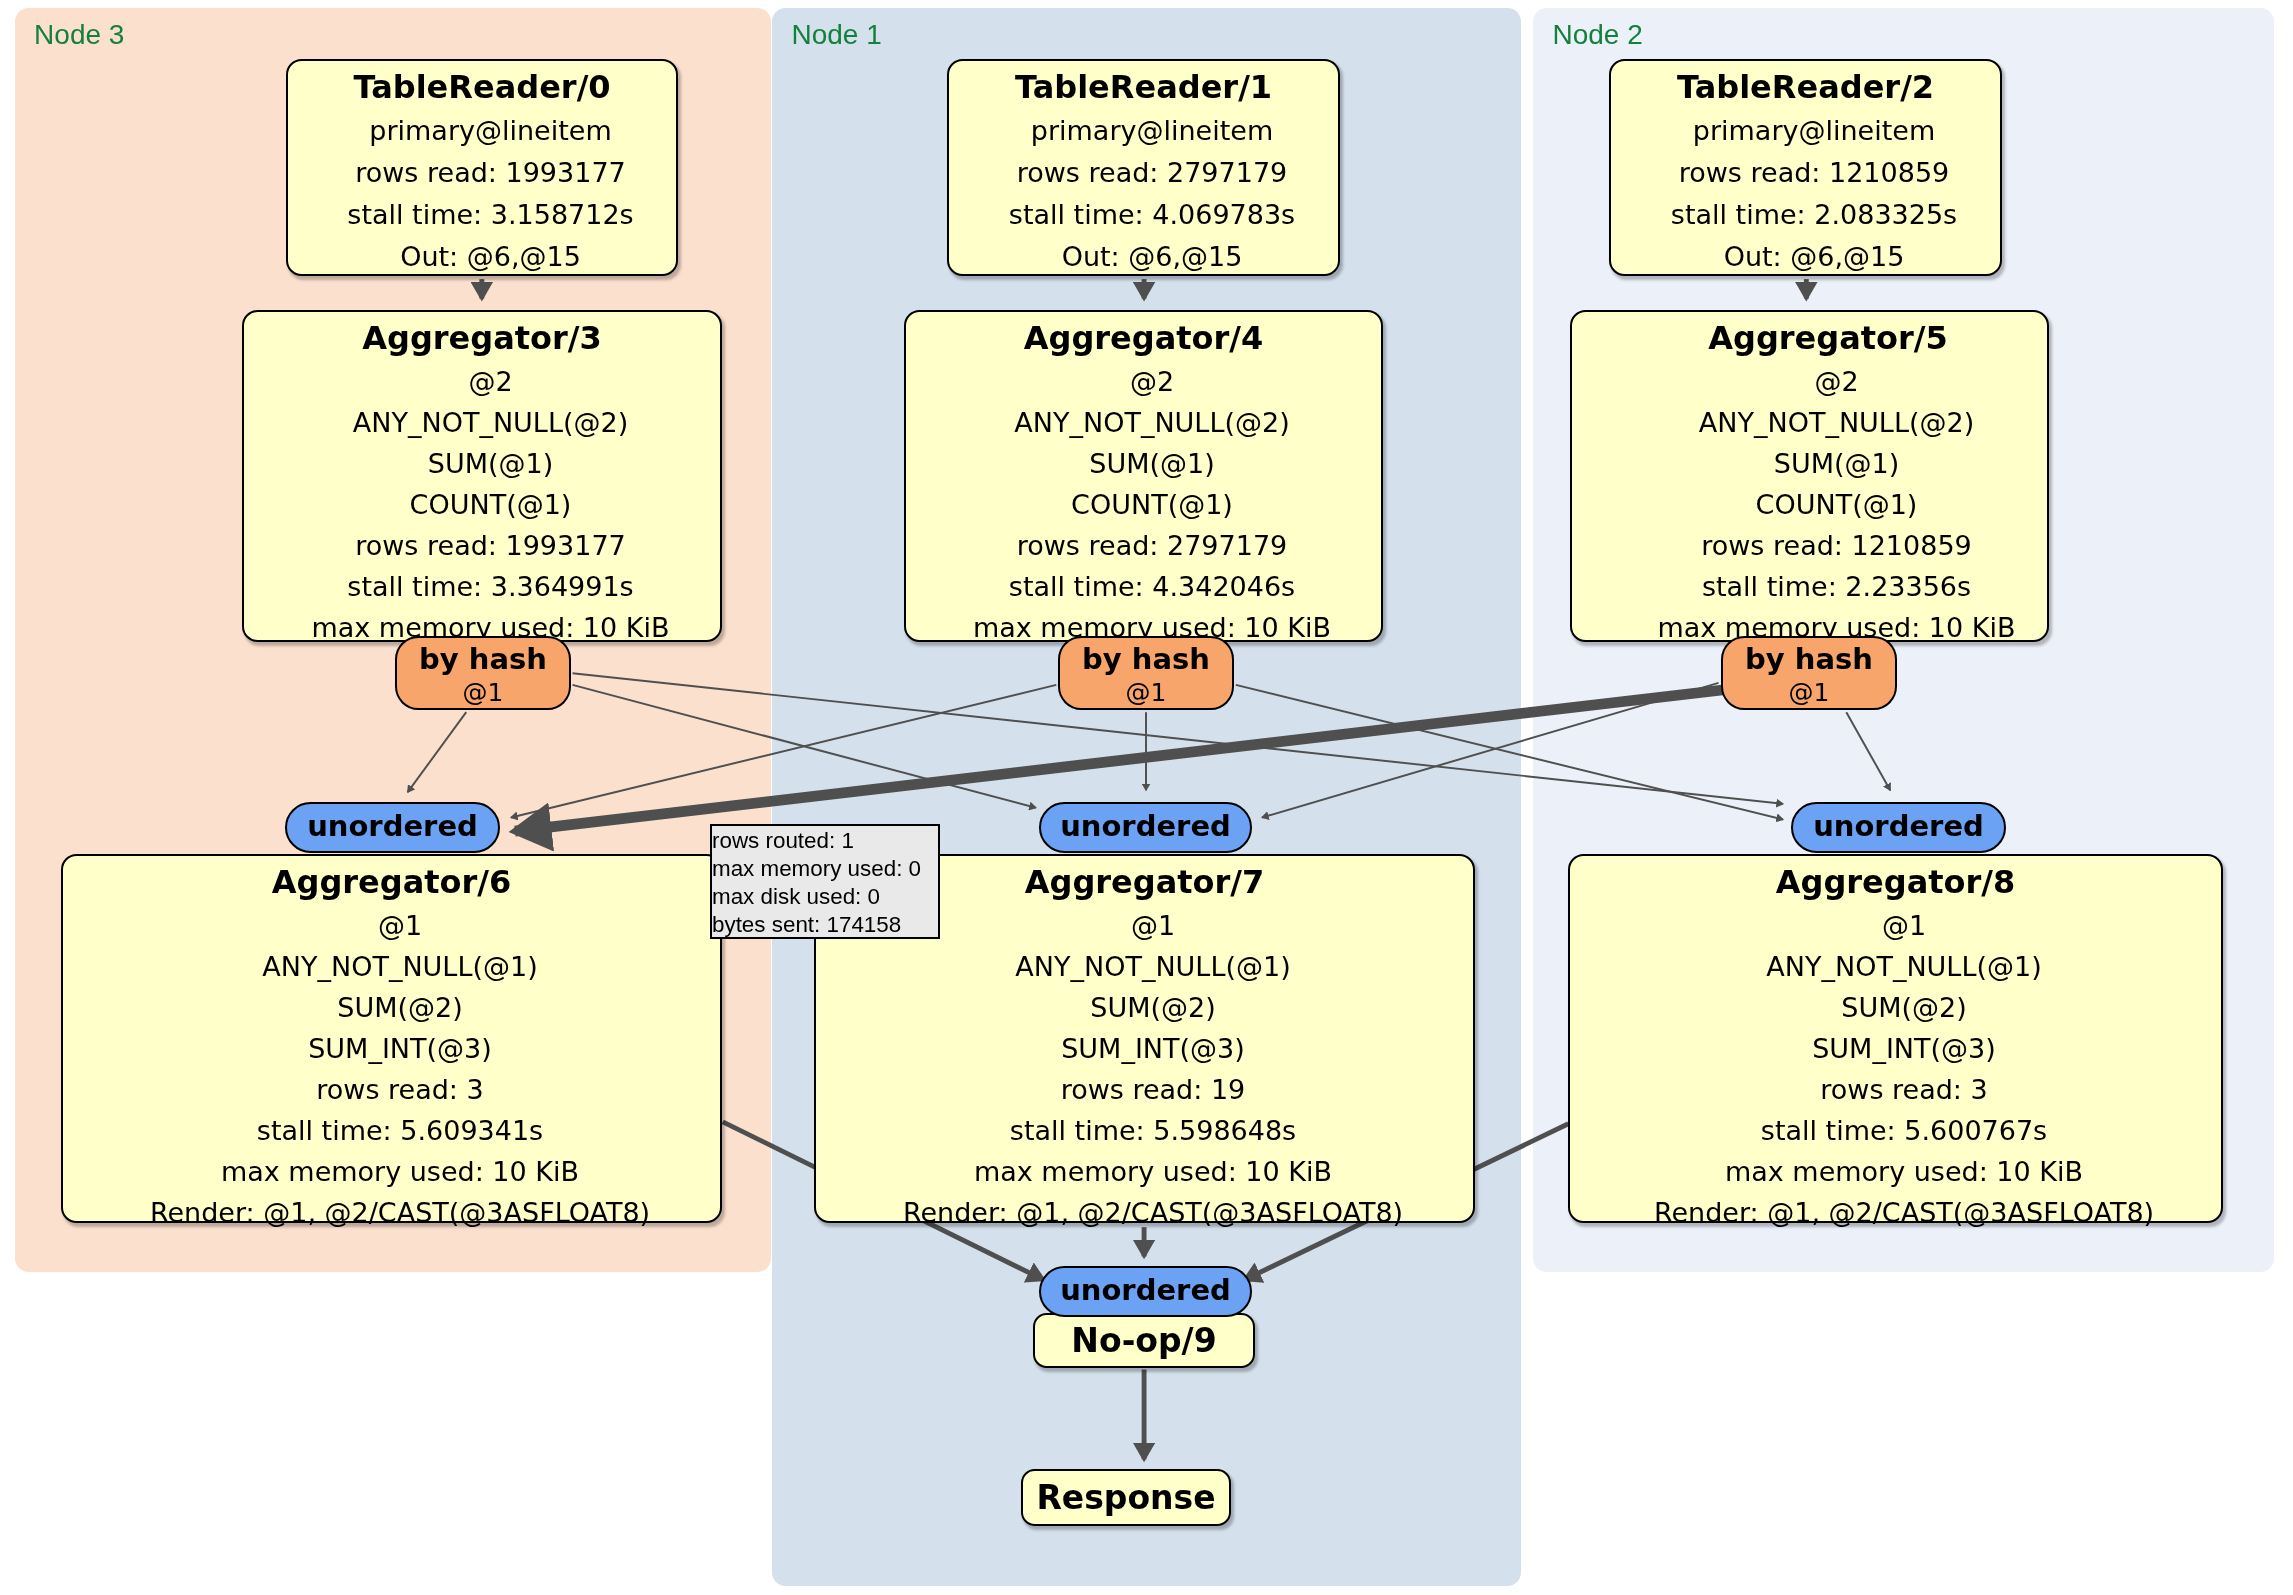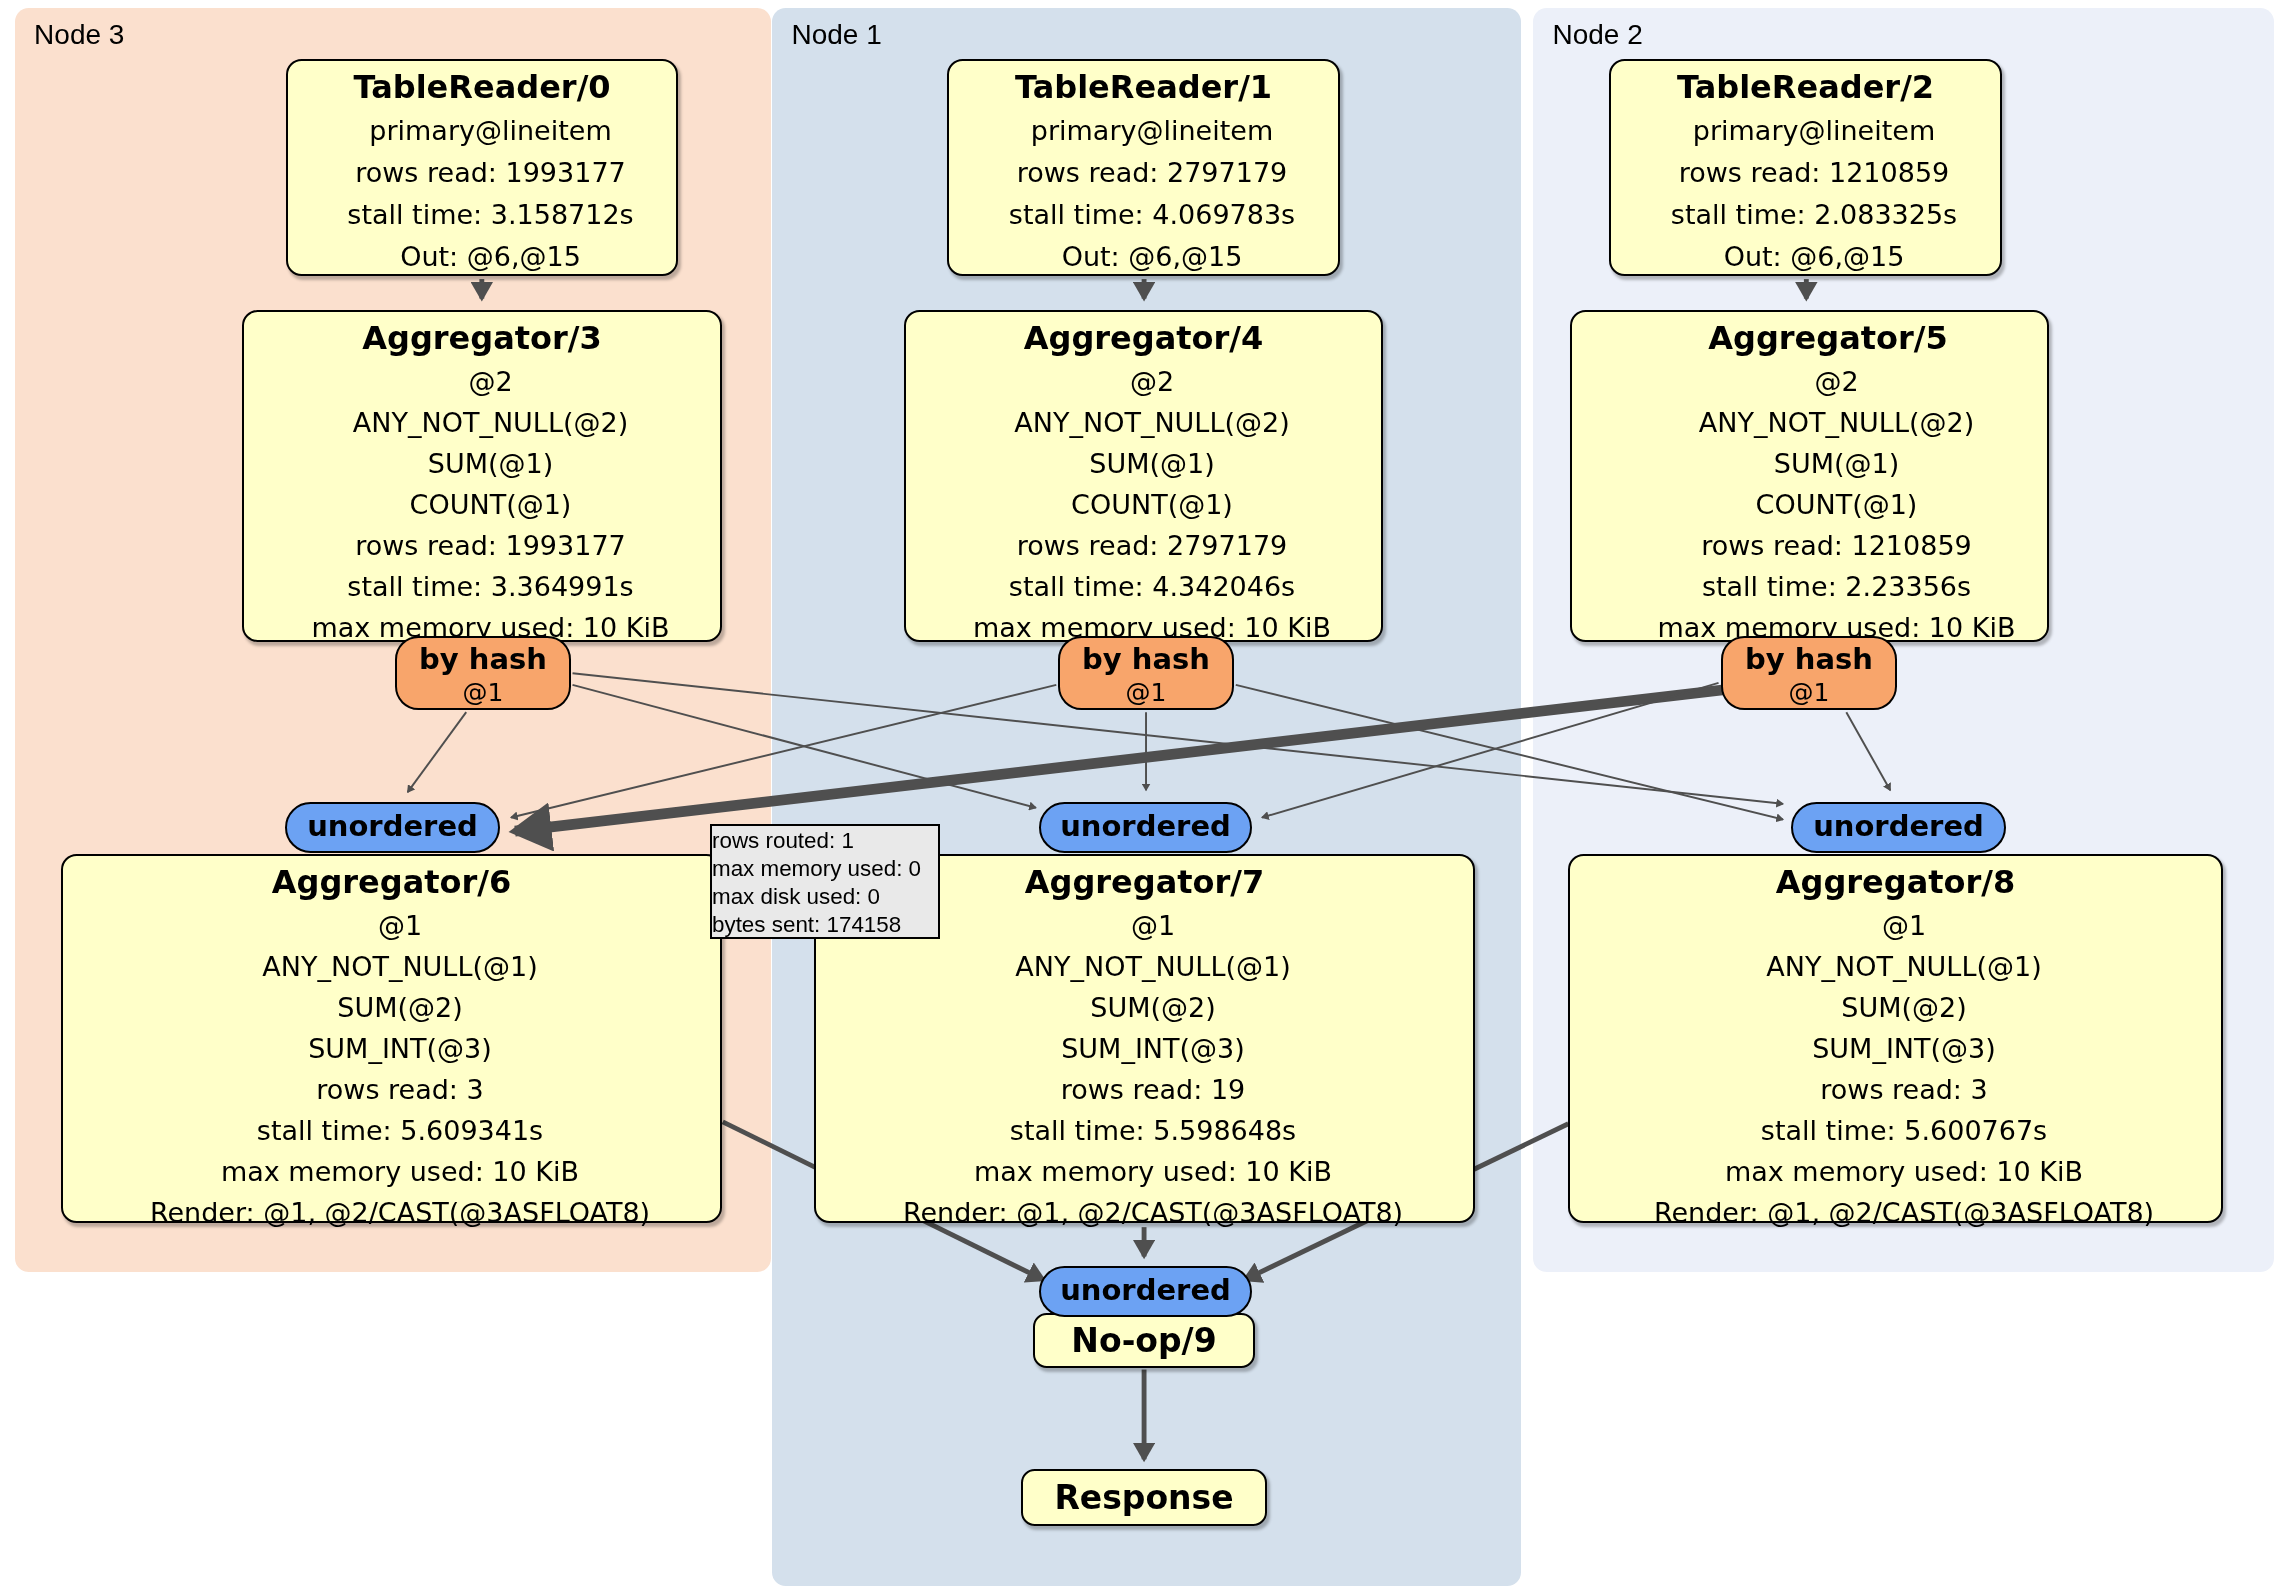--- a/index.html
+++ b/index.html
@@ -1,20 +1,20 @@
 <!DOCTYPE html>
 <html><head>
 <meta charset="utf-8">
 <style>
   html,body{margin:0;padding:0;background:#ffffff;}
   .canvas{position:relative;width:2294px;height:1596px;background:#ffffff;
           font-family:"DejaVu Sans",sans-serif;color:#000;overflow:hidden;}
   .region{position:absolute;border-radius:13.7px;}
   .region-label{position:absolute;left:19.5px;top:11.7px;font-family:"Liberation Sans",sans-serif;
-          font-size:28px;color:#000000;}
+          font-size:28px;color:#15803d;}
   .edges{position:absolute;left:0;top:0;z-index:2;}
   .box{position:absolute;z-index:3;background:#FFFFC9;border:2px solid #000;border-radius:15.6px;
           text-align:center;box-shadow:2.9px 3.9px 2.9px rgba(0,0,0,0.25);padding-top:3.9px;box-sizing:border-box;}
   .box .title{font-weight:bold;font-size:32px;line-height:45px;white-space:nowrap;}
   .box .line{font-size:27px;line-height:41px;white-space:nowrap;margin-left:17px;}
   .tr-box .line{line-height:42px;}
   .router{position:absolute;z-index:4;background:#F8A56B;border:2.9px solid #000;border-radius:23.4px;
           text-align:center;box-sizing:border-box;}
   .router .title{font-weight:bold;font-size:29px;line-height:39px;padding-top:2px;}
   .router .sub{font-size:25px;line-height:27px;}
@@ -152,21 +152,21 @@
   </div>
 
   <div class="pill" style="left:1039px;top:1266px;width:213px;height:51px;">
     <span>unordered</span>
   </div>
 
   <div class="plain-box" style="left:1033px;top:1313px;width:222px;height:55px;line-height:51px;">
     <span>No-op/9</span>
   </div>
 
-  <div class="plain-box" style="left:1021px;top:1469px;width:246px;height:57px;line-height:53px;">
+  <div class="plain-box" style="left:1021px;top:1469px;width:210px;height:57px;line-height:53px;">
     <span>Response</span>
   </div>
 
   <div class="box tr-box" style="left:1609px;top:59px;width:393px;height:217px;">
     <div class="title">TableReader/2</div>
     <div class="line">primary@lineitem</div>
     <div class="line">rows read: 1210859</div>
     <div class="line">stall time: 2.083325s</div>
     <div class="line">Out: @6,@15</div>
   </div>

